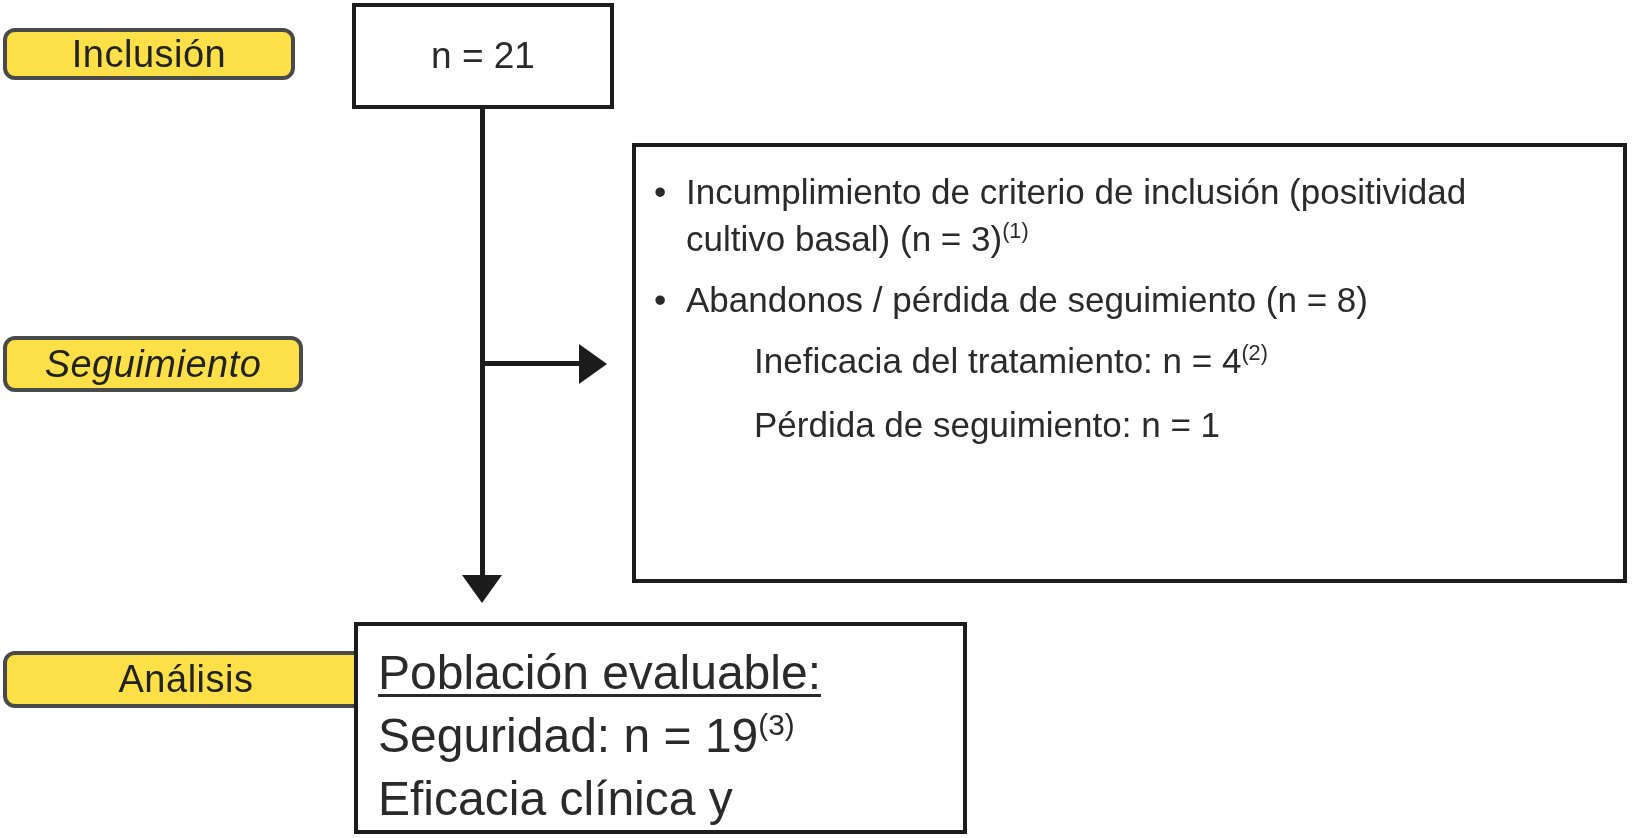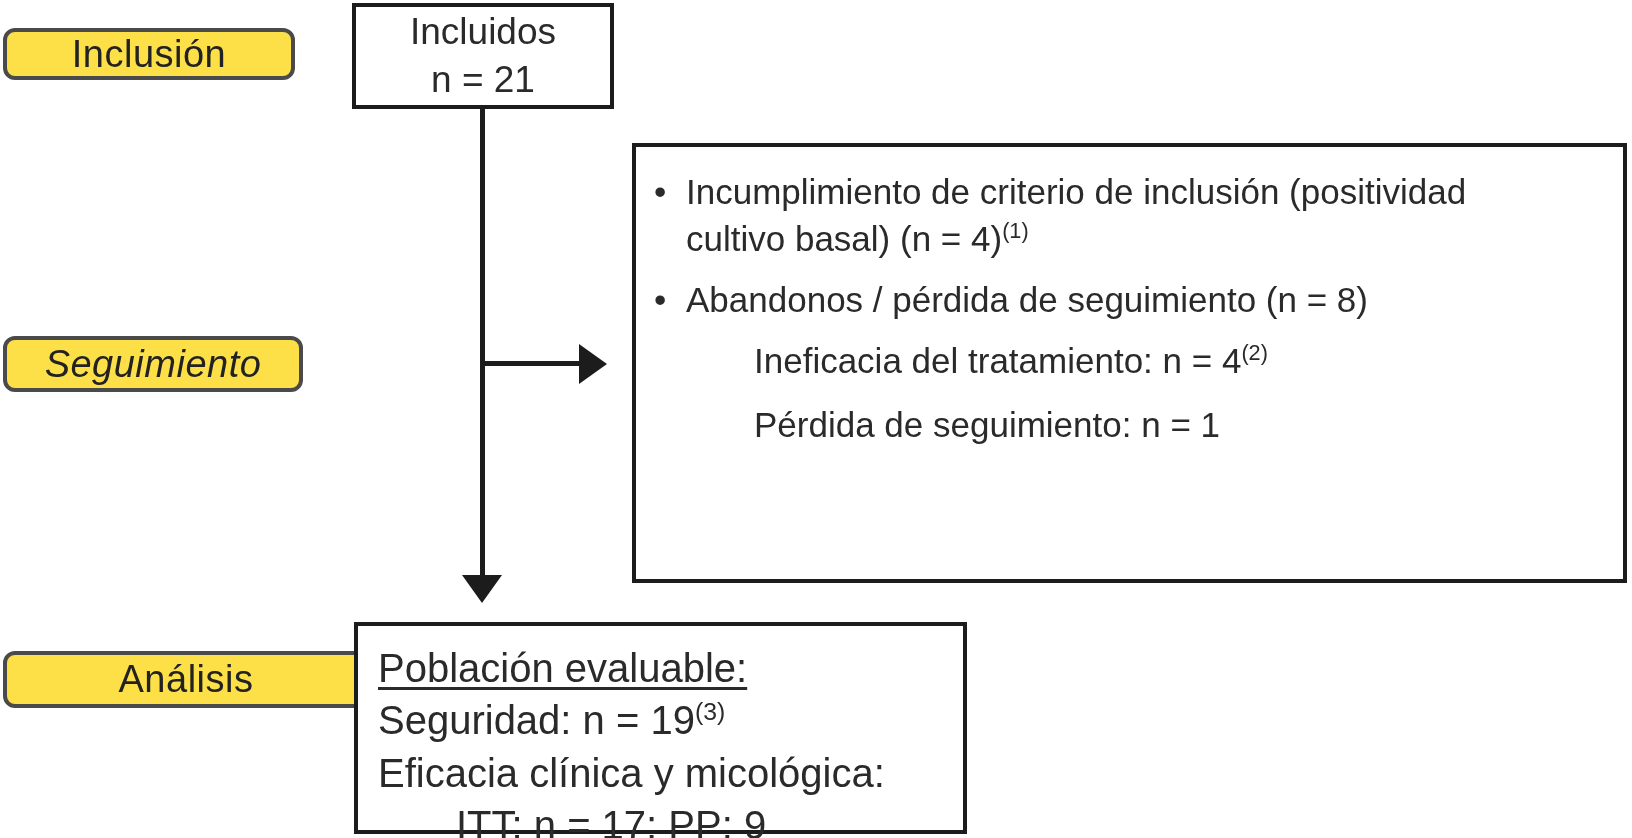--- a/index.html
+++ b/index.html
@@ -49,21 +49,21 @@
     font-size: 37px; line-height: 1.3;
   }
   #box-exclusions {
     left: 632px; top: 143px; width: 995px; height: 440px;
     padding: 22px 16px 0 18px;
     font-size: 35px; line-height: 1.34;
   }
   #box-analysis {
     left: 354px; top: 622px; width: 613px; height: 212px;
     padding: 16px 14px 0 20px;
-    font-size: 40px; line-height: 1.31;
+    font-size: 48px; line-height: 1.31;
   }
 
   .bullet-item {
     display: flex;
     margin-bottom: 14px;
   }
   .bullet-glyph {
     flex: 0 0 32px;
     text-align: left;
   }
@@ -118,37 +118,36 @@
     <span>Inclusión</span>
   </div>
   <div class="stage-label" id="lbl-seguimiento">
     <span>Seguimiento</span>
   </div>
   <div class="stage-label" id="lbl-analisis">
     <span>Análisis</span>
   </div>
 
   <div class="flow-box" id="box-included">
-    <div>Incluidos</div>
     <div>n = 21</div>
   </div>
 
   <div class="line" id="vline"></div>
   <div class="arrowhead" id="arrow-down"></div>
 
   <div class="line" id="hline"></div>
   <div class="arrowhead" id="arrow-right"></div>
 
   <div class="flow-box" id="box-exclusions">
 
     <div class="bullet-item">
       <span class="bullet-glyph">•</span>
       <span class="bullet-text">
         <span>Incumplimiento de criterio de inclusión (positividad</span><br>
-        <span>cultivo basal) (n = 4)</span><sup class="fn">(1)</sup>
+        <span>cultivo basal) (n = 3)</span><sup class="fn">(1)</sup>
       </span>
     </div>
 
     <div class="bullet-item">
       <span class="bullet-glyph">•</span>
       <span class="bullet-text">Abandonos / pérdida de seguimiento (n = 8)</span>
     </div>
 
     <div class="sub-item">
       <span>Ineficacia del tratamiento: n = 4</span><sup class="fn">(2)</sup>

